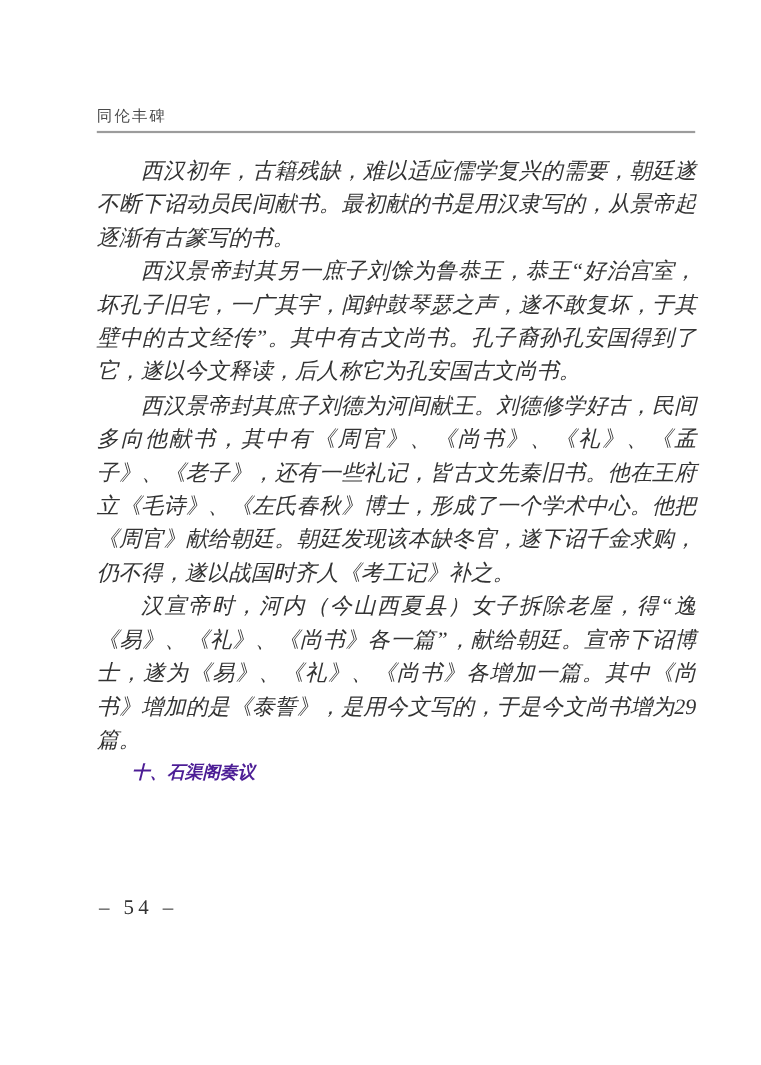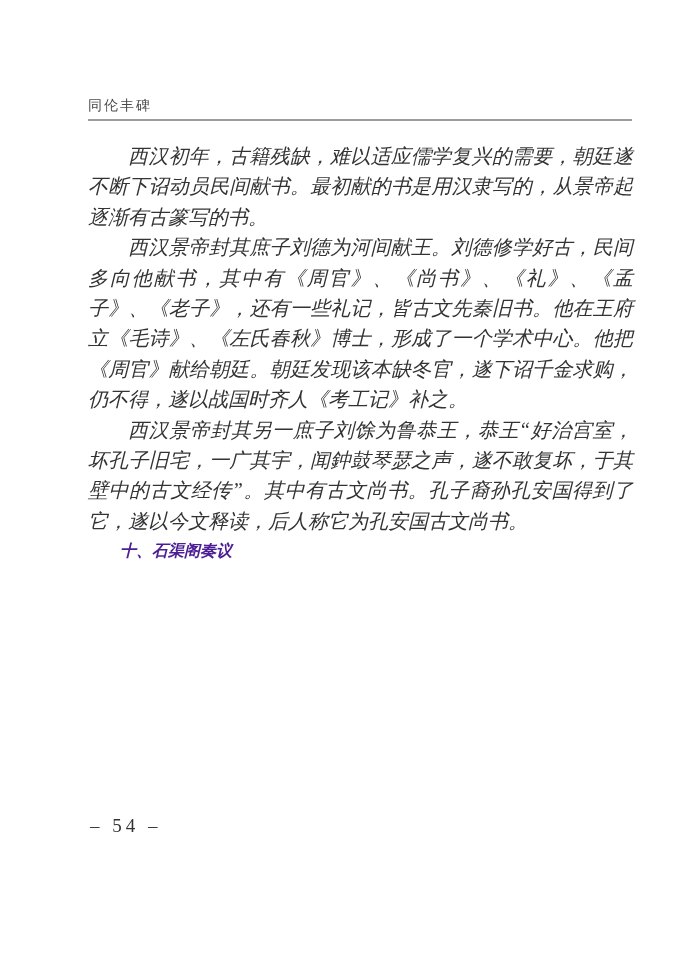--- a/index.html
+++ b/index.html
@@ -79,20 +79,21 @@
 <body>
 
 <div class="page">
 
   <div class="running-header">同伦丰碑</div>
 
   <div class="header-rule"></div>
 
   <div class="content">
     <p>西汉初年，古籍残缺，难以适应儒学复兴的需要，朝廷遂不断下诏动员民间献书。最初献的书是用汉隶写的，从景帝起逐渐有古篆写的书。</p>
+    <p>西汉景帝封其另一庶子刘馀为鲁恭王，恭王“好治宫室，坏孔子旧宅，一广其宇，闻鈡鼓琴瑟之声，遂不敢复坏，于其壁中的古文经传”。其中有古文尚书。孔子裔孙孔安国得到了它，遂以今文释读，后人称它为孔安国古文尚书。</p>
     <p>西汉景帝封其庶子刘德为河间献王。刘德修学好古，民间多向他献书，其中有《周官》、《尚书》、《礼》、《孟子》、《老子》，还有一些礼记，皆古文先秦旧书。他在王府立《毛诗》、《左氏春秋》博士，形成了一个学术中心。他把《周官》献给朝廷。朝廷发现该本缺冬官，遂下诏千金求购，仍不得，遂以战国时齐人《考工记》补之。</p>
-    <p>西汉景帝封其另一庶子刘馀为鲁恭王，恭王“好治宫室，坏孔子旧宅，一广其宇，闻鈡鼓琴瑟之声，遂不敢复坏，于其壁中的古文经传”。其中有古文尚书。孔子裔孙孔安国得到了它，遂以今文释读，后人称它为孔安国古文尚书。</p>
+    <p>汉宣帝时，河内（今山西夏县）女子拆除老屋，得“逸《易》、《礼》、《尚书》各一篇”，献给朝廷。宣帝下诏博士，遂为《易》、《礼》、《尚书》各增加一篇。其中《尚书》增加的是《泰誓》，是用今文写的，于是今文尚书增为29篇。</p>
     <p class="section-heading">十、石渠阁奏议</p>
   </div>
 
   <div class="page-footer">–  54  –</div>
 
 </div>
 
 </body></html>

